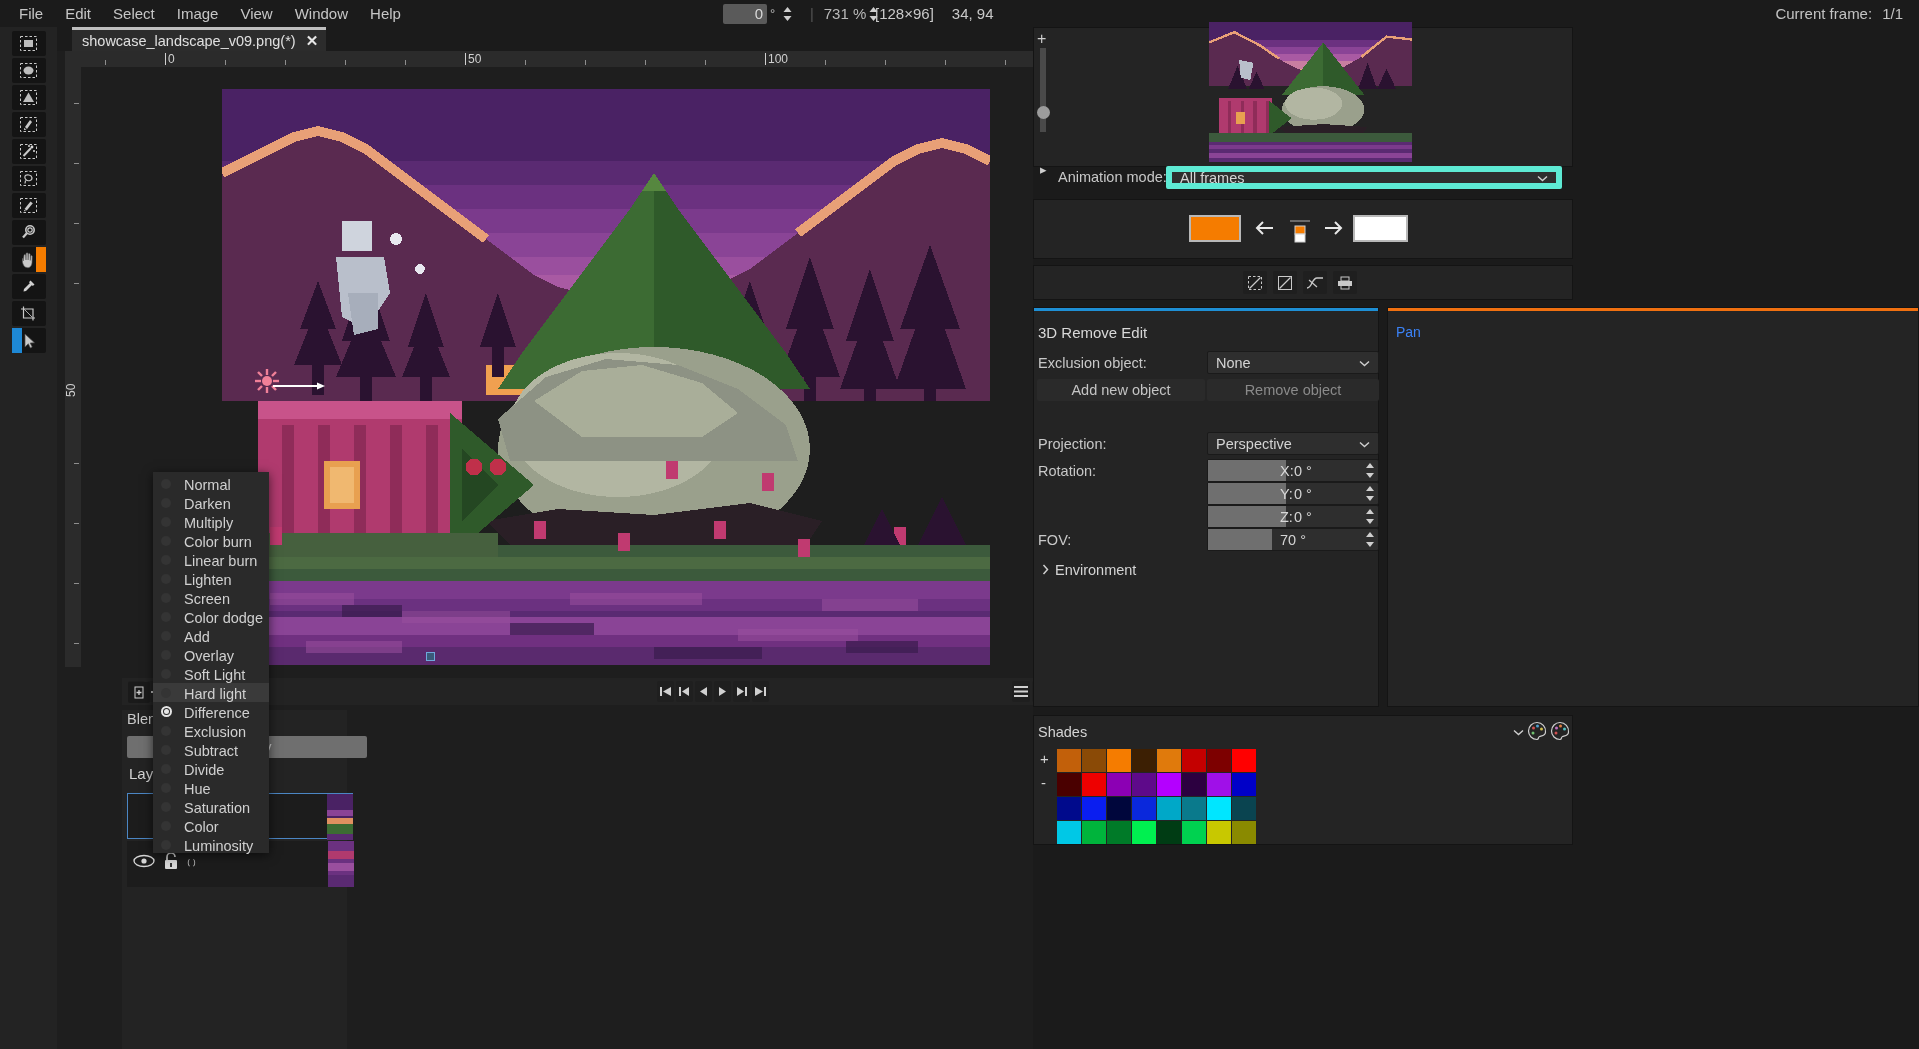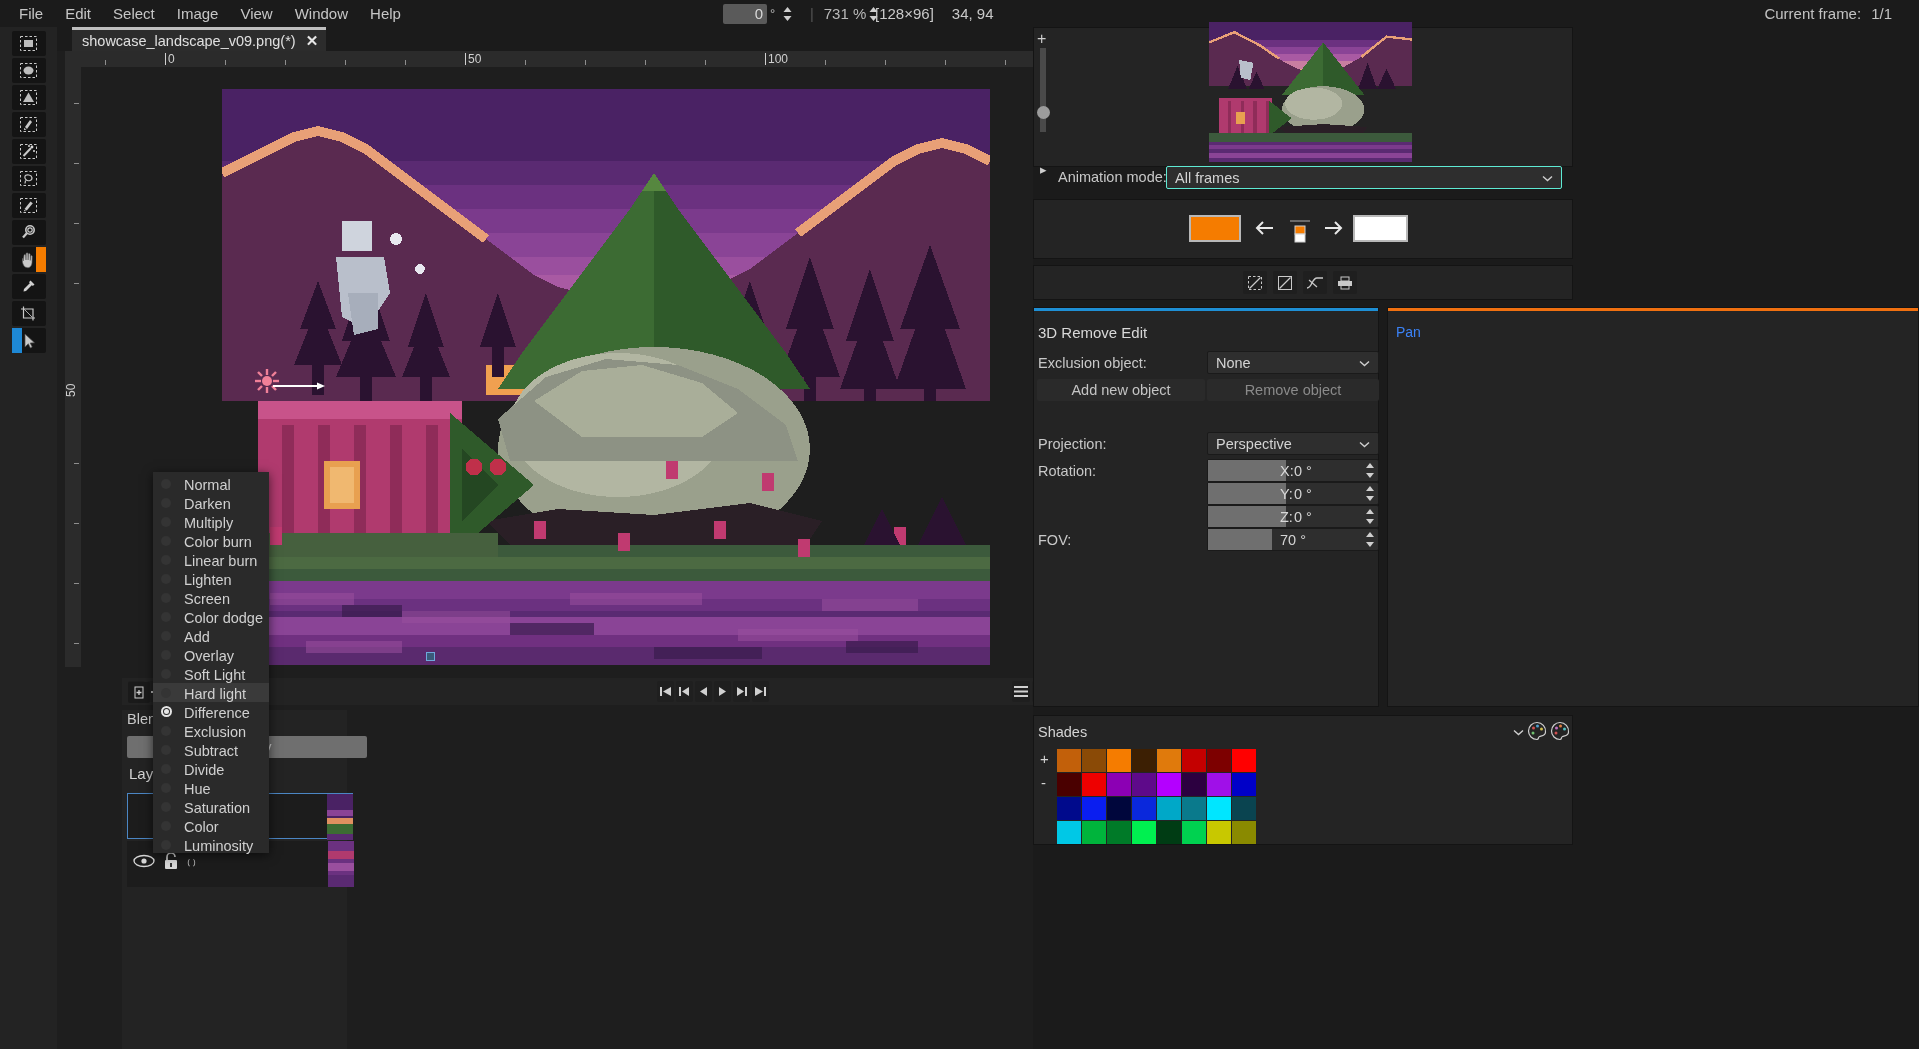--- a/index.html
+++ b/index.html
@@ -97,21 +97,21 @@
   .preview{ left:1033px; top:27px; width:540px; height:140px; }
   .prevZoomTrack{ position:absolute; left:1040px; top:48px; width:6px; height:84px; background:#4a4a4a;}
   .prevPlus{ position:absolute; left:1037px; top:30px; color:#cfcfcf; font-size:16px;}
   .prevKnob{ position:absolute; left:1037px; top:106px; width:13px; height:13px; border-radius:50%;
       background:#9c9c9c;}
   .prevImgWrap{ position:absolute; left:1209px; top:22px; width:203px; height:140px; overflow:hidden;}
   .prevImgWrap svg{ image-rendering:pixelated; }
   .animcaret{ position:absolute; left:1040px; top:162px; color:#cfcfcf; font-size:13px;}
   .animlabel{ position:absolute; left:1058px; top:169px; font-size:14.5px; color:#c8c8c8;}
   .animsel{ position:absolute; left:1166px; top:166px; width:396px; height:23px; background:#2e2e2e;
-      border:1px solid #5eead4; border-radius:2px; display:flex; align-items:center; padding:0 8px;
+      border:6px solid #5eead4; border-radius:2px; display:flex; align-items:center; padding:0 8px;
       font-size:14.5px; color:#d4d4d4;}
   .animsel .car{ margin-left:auto; font-size:11px; color:#cfcfcf;}
 
   .colorpane{ position:absolute; left:1033px; top:199px; width:540px; height:60px; background:#242424;
       border:1px solid #141414;}
   .swcolor{ position:absolute; left:1189px; top:215px; width:52px; height:27px; background:#f57c00;
       border:2px solid #b8b8b8;}
   .swwhite{ position:absolute; left:1353px; top:215px; width:55px; height:27px; background:#fff;
       border:2px solid #b8b8b8;}
   .arrowbtn{ position:absolute; top:216px; width:24px; height:24px; display:flex;
@@ -212,21 +212,21 @@
           <path d="M5.5 15 L1.5 10 L9.5 10 Z" fill="#cfcfcf"></path>
         </svg>
     </span>
   </div>
 
   <div class="topright" style="left:875px;">
     <span class="dimtxt">[128×96]</span>
     <span class="coordtxt">34, 94</span>
   </div>
 
-  <div class="topright" style="right:27px;">
+  <div class="topright" style="right:16px;">
     <span class="frametxt">Current frame:</span>
     <span class="frametxt" style="margin-left:10px;">1/1</span>
   </div>
 
   <div class="toolbar">
     <div class="tool first">
       <svg width="19" height="17" viewBox="0 0 19 17">
           <rect x="1.5" y="1.5" width="16" height="14" fill="none" stroke="#c9c9c9" stroke-dasharray="2.5 2"></rect>
           <rect x="5" y="5" width="9" height="7" fill="#bdbdbd"></rect>
         </svg>
@@ -931,20 +931,27 @@
     <div class="fill" style="width:64px;"></div>
     <span class="val" style="left:72px; top:3px;">70 °</span>
     <span class="sp">
       <svg width="10" height="17" viewBox="0 0 10 17">
           <path d="M5 1 L9 6 L1 6 Z" fill="#cfcfcf"></path>
           <path d="M5 16 L1 11 L9 11 Z" fill="#cfcfcf"></path>
         </svg>
       </span>
   </div>
 
+  <div class="se-sect plain" style="top:557px;">
+    <span style="margin-right:6px;">
+      <svg width="7" height="11" viewBox="0 0 7 11">
+          <path d="M1.5 1 L5.5 5.5 L1.5 10" fill="none" stroke="#cfcfcf" stroke-width="1.5"></path>
+        </svg></span>
+    <span>Environment</span>
+  </div>
 
   <div class="panpane">
     <div class="topline" style="background: rgb(240, 112, 16);"></div>
   </div>
   <div class="pan-title">Pan</div>
 
   <div class="shadespane"></div>
   <div class="shades-hdr">
     <span>Shades</span>
     <span class="car">

